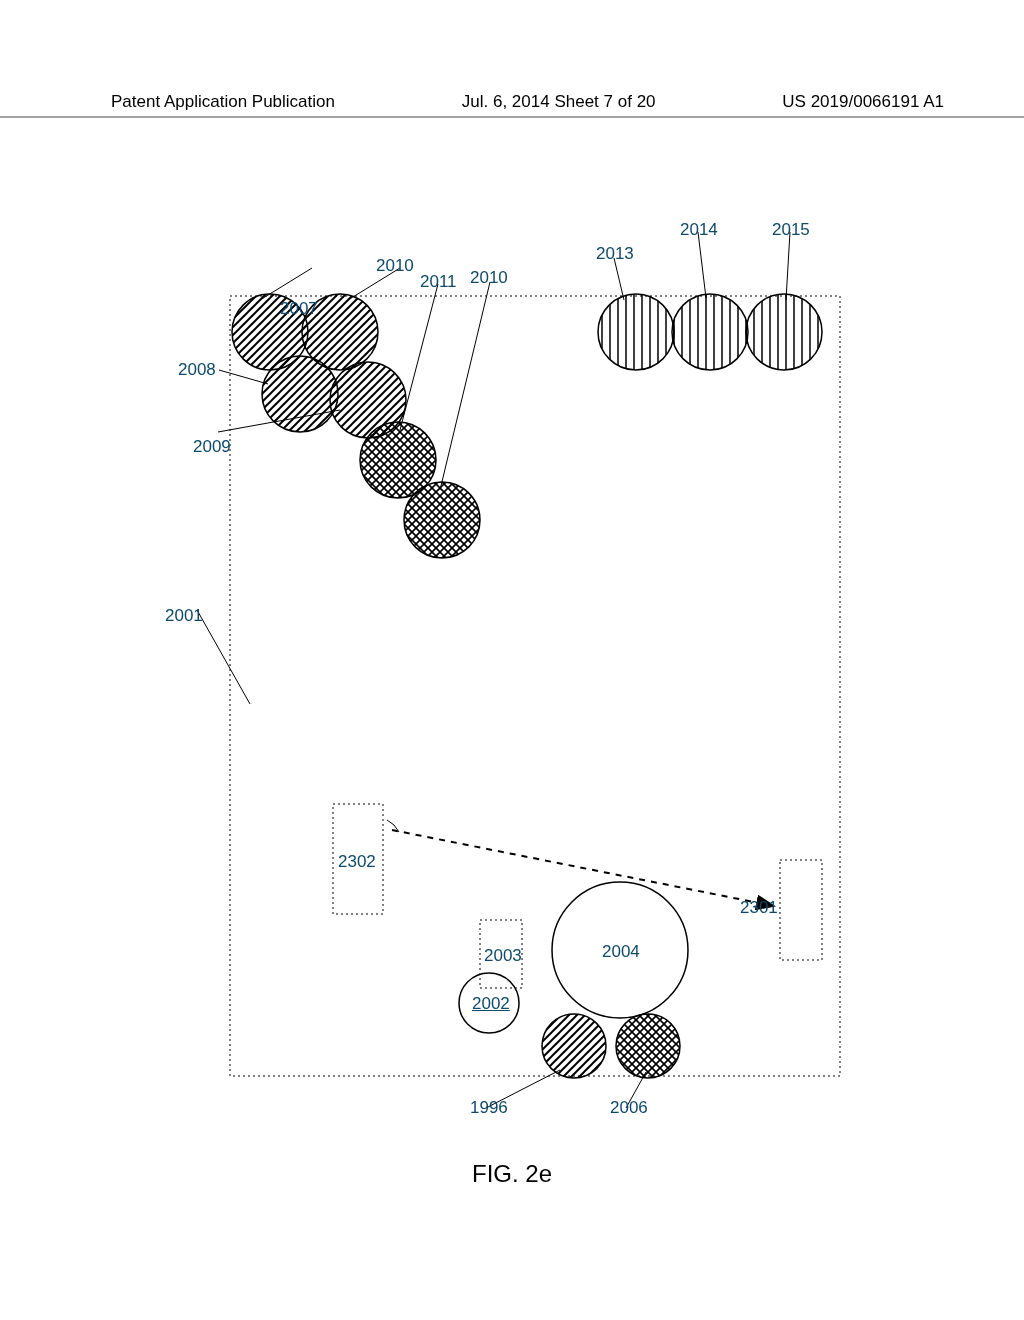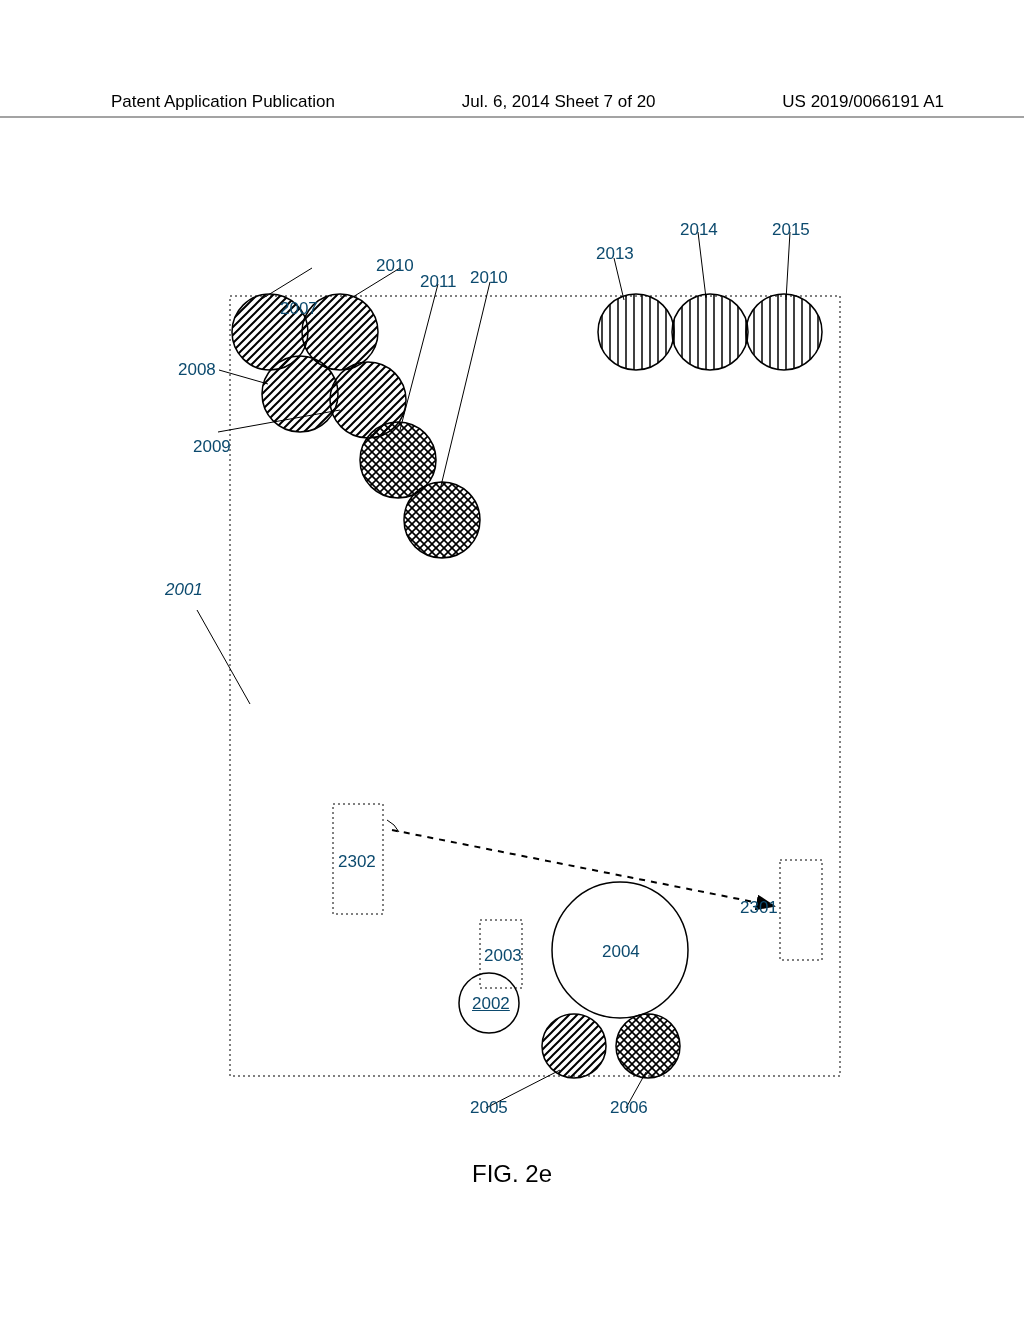--- a/index.html
+++ b/index.html
@@ -108,34 +108,34 @@
         <line x1="440" y1="490" x2="490" y2="282" stroke="#000" stroke-width="1"></line>
         <line x1="624" y1="300" x2="614" y2="258" stroke="#000" stroke-width="1"></line>
         <line x1="706" y1="298" x2="698" y2="232" stroke="#000" stroke-width="1"></line>
         <line x1="786" y1="300" x2="790" y2="232" stroke="#000" stroke-width="1"></line>
         <line x1="560" y1="1070" x2="486" y2="1108" stroke="#000" stroke-width="1"></line>
         <line x1="646" y1="1072" x2="626" y2="1108" stroke="#000" stroke-width="1"></line>
       </svg>
   </div>
 
   <div id="labels">
-      <div class="lbl" style="left: 165px; top: 580px; font-style: italic;">2001</div>
+      <div class="lbl" style="left: 165px; top: 606px;">2001</div>
       <div class="lbl" style="left: 280px; top: 256px; margin-top: 43px;">2007</div>
       <div class="lbl" style="left: 178px; top: 360px;">2008</div>
       <div class="lbl" style="left: 193px; top: 420px; margin-top: 17px;">2009</div>
       <div class="lbl" style="left: 376px; top: 256px; text-align: center;">2010</div>
       <div class="lbl" style="left: 420px; top: 272px;">2011</div>
       <div class="lbl" style="left: 470px; top: 268px;">2010</div>
       <div class="lbl" style="left: 596px; top: 244px;">2013</div>
       <div class="lbl" style="left: 680px; top: 220px;">2014</div>
       <div class="lbl" style="left: 772px; top: 220px;">2015</div>
       <div class="lbl" style="left: 472px; top: 994px; text-decoration: underline;">2002</div>
       <div class="lbl" style="left: 484px; top: 946px;">2003</div>
       <div class="lbl" style="left: 602px; top: 942px;">2004</div>
-      <div class="lbl" style="left: 470px; top: 1098px;">2005</div>
+      <div class="lbl" style="left: 470px; top: 1098px;">1996</div>
       <div class="lbl" style="left: 610px; top: 1098px;">2006</div>
       <div class="lbl" style="left: 740px; top: 898px;">2301</div>
       <div class="lbl" style="left: 338px; top: 852px;">2302</div>
     </div>
 
   <div class="figcap" style="top:1160px;">FIG. 2e</div>
 
 </div>
 
 </body></html>

